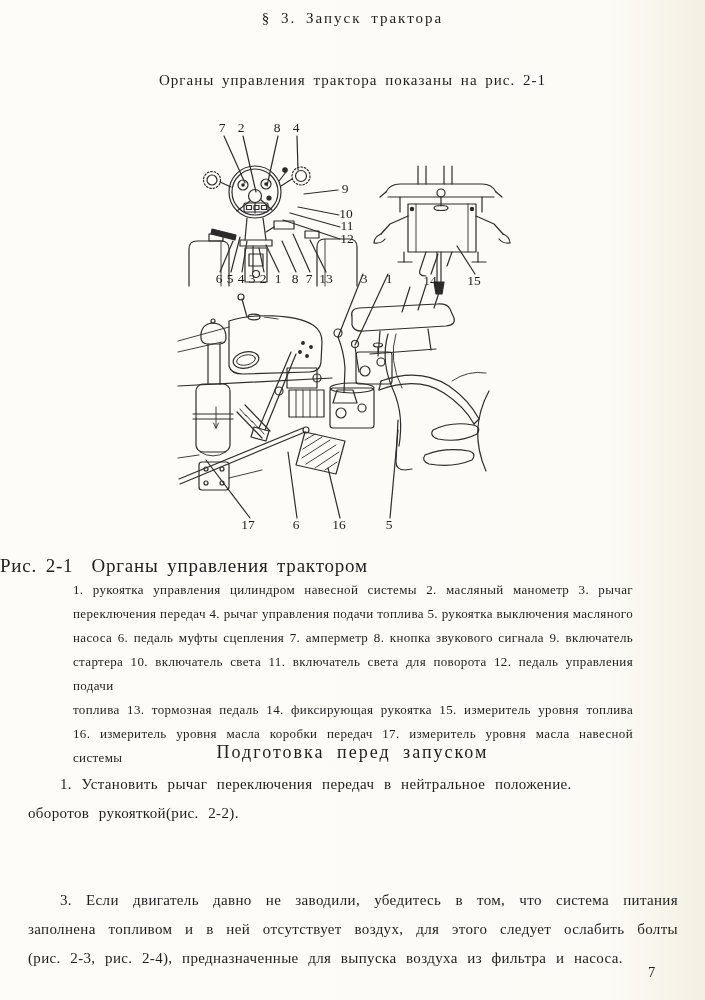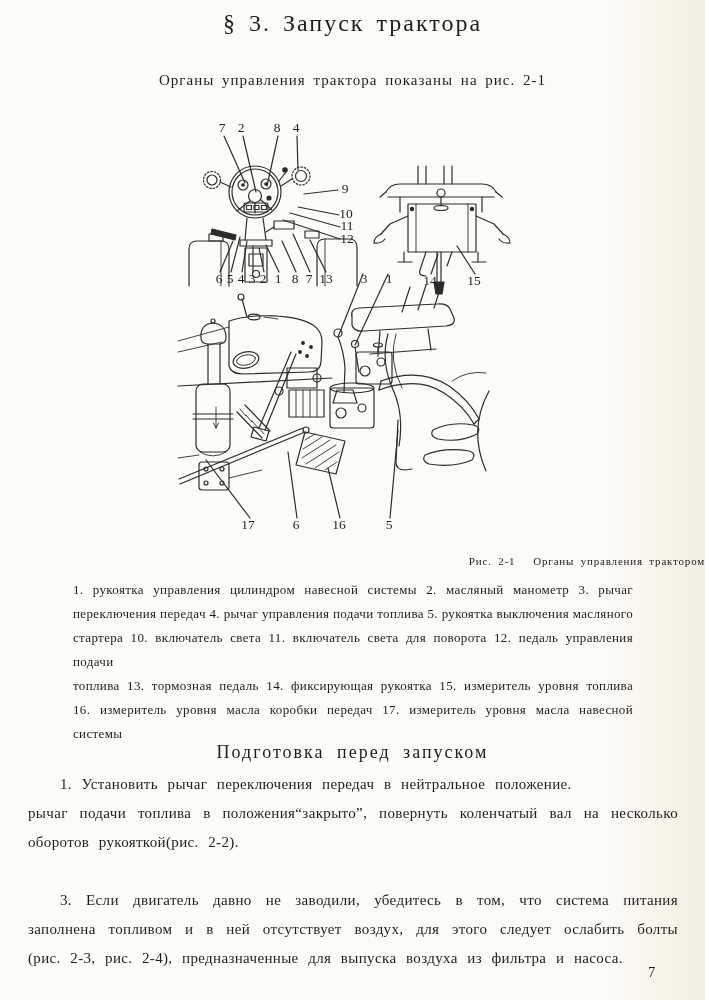--- a/index.html
+++ b/index.html
@@ -5,42 +5,42 @@
   html,body{margin:0;padding:0;background:#e8e6e0;}
   .page{
     position:relative;width:705px;height:1000px;margin:0 auto;
     background:linear-gradient(90deg,#fdfcf8 0%,#fcfbf6 86%,#f4f0e4 99%);
     font-family:"Liberation Serif","DejaVu Serif",serif;
     color:#1e1e1e;overflow:hidden;
   }
   .page *{box-sizing:border-box;}
   .title{
     position:absolute;top:10px;left:0;width:705px;text-align:center;
-    font-size:24px;letter-spacing:2px;word-spacing:4px;font-weight:normal;margin:0;
+    font-size:15px;letter-spacing:2px;word-spacing:4px;font-weight:normal;margin:0;
   }
   .intro{
     position:absolute;top:72px;left:0;width:705px;text-align:center;
     font-size:15px;letter-spacing:1px;word-spacing:3px;margin:0;
   }
   .figure-svg{position:absolute;left:150px;top:112px;width:400px;height:440px;}
   .figure-svg path,.figure-svg line,.figure-svg circle,.figure-svg rect,
   .figure-svg ellipse,.figure-svg polyline{
     fill:none;stroke:#2d2d2d;stroke-width:1.2;stroke-linecap:round;stroke-linejoin:round;
   }
   .figure-svg polygon{fill:none;stroke:#2d2d2d;stroke-width:1.2;stroke-linejoin:round;}
   .figure-svg .dark{fill:#2b2b2b;stroke:#2b2b2b;}
   .figure-svg .thin{stroke-width:0.9;}
   .figure-svg .knurl{stroke-dasharray:1.6 1.9;}
   .figure-svg text.co{
     font-family:"Liberation Serif","DejaVu Serif",serif;font-size:13.5px;
     fill:#1e1e1e;stroke:none;text-anchor:middle;
   }
   .caption{
-    position:absolute;top:555px;left:0;width:705px;text-align:right;
-    font-size:11px;letter-spacing:0.8px;word-spacing:3px;
+    position:absolute;top:555px;left:0;width:705px;text-align:left;
+    font-size:19px;letter-spacing:0.8px;word-spacing:3px;
   }
   .caption .cap-label{margin-right:18px;}
   .legend{position:absolute;top:578px;left:73px;width:560px;font-size:13px;letter-spacing:0.35px;}
   .legend .lline{line-height:24px;text-align:justify;text-align-last:justify;}
   .legend .lline.last{text-align-last:left;word-spacing:3px;}
   .prep-heading{
     position:absolute;top:742px;left:0;width:705px;text-align:center;margin:0;
     font-size:18px;font-weight:normal;letter-spacing:2px;word-spacing:6px;
   }
   .bodytext{position:absolute;left:28px;width:650px;font-size:15px;letter-spacing:0.35px;}
@@ -294,33 +294,33 @@
       </g>
   </svg>
 
   <div class="caption">
     <span class="cap-label">Рис. 2-1</span><span>Органы управления трактором</span>
   </div>
 
   <div class="legend">
     <div class="lline">1. рукоятка управления цилиндром навесной системы 2. масляный манометр 3. рычаг</div>
     <div class="lline">переключения передач 4. рычаг управления подачи топлива 5. рукоятка выключения масляного</div>
+    <div class="lline">насоса 6. педаль муфты сцепления 7. амперметр 8. кнопка звукового сигнала 9. включатель</div>
     <div class="lline">стартера 10. включатель света 11. включатель света для поворота 12. педаль управления подачи</div>
     <div class="lline">топлива 13. тормозная педаль 14. фиксирующая рукоятка 15. измеритель уровня топлива</div>
     <div class="lline last">16. измеритель уровня масла коробки передач 17. измеритель уровня масла навесной системы</div>
   </div>
 
   <h2 class="prep-heading">Подготовка перед запуском</h2>
 
   <div id="para1" class="bodytext">
     <div class="bline first plain">1. Установить рычаг переключения передач в нейтральное положение.</div>
   </div>
 
   <div id="para2" class="bodytext">
-    <div class="bline j">рычаг подачи топлива в положения“закрыто”, повернуть коленчатый вал на несколько</div>
     <div class="bline plain">оборотов рукояткой(рис. 2-2).</div>
   </div>
 
   <div id="para3" class="bodytext">
     <div class="bline first j">3. Если двигатель давно не заводили, убедитесь в том, что система питания</div>
     <div class="bline j">заполнена топливом и в ней отсутствует воздух, для этого следует ослабить болты</div>
     <div class="bline plain">(рис. 2-3, рис. 2-4), предназначенные для выпуска воздуха из фильтра и насоса.</div>
   </div>
 
   <div class="page-number">7</div>

